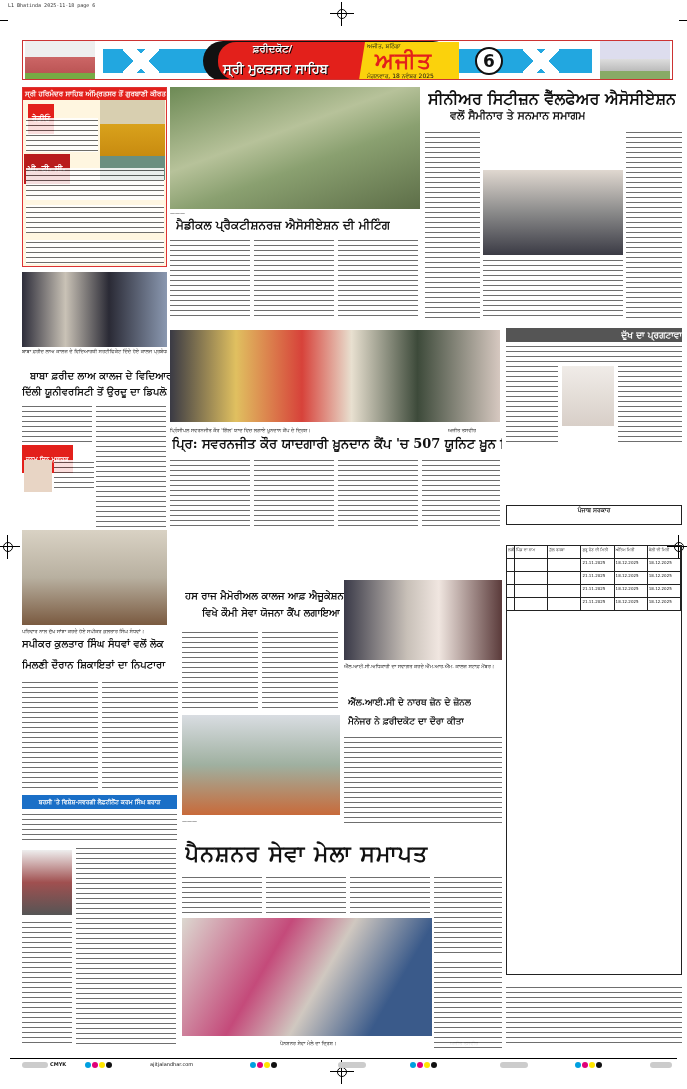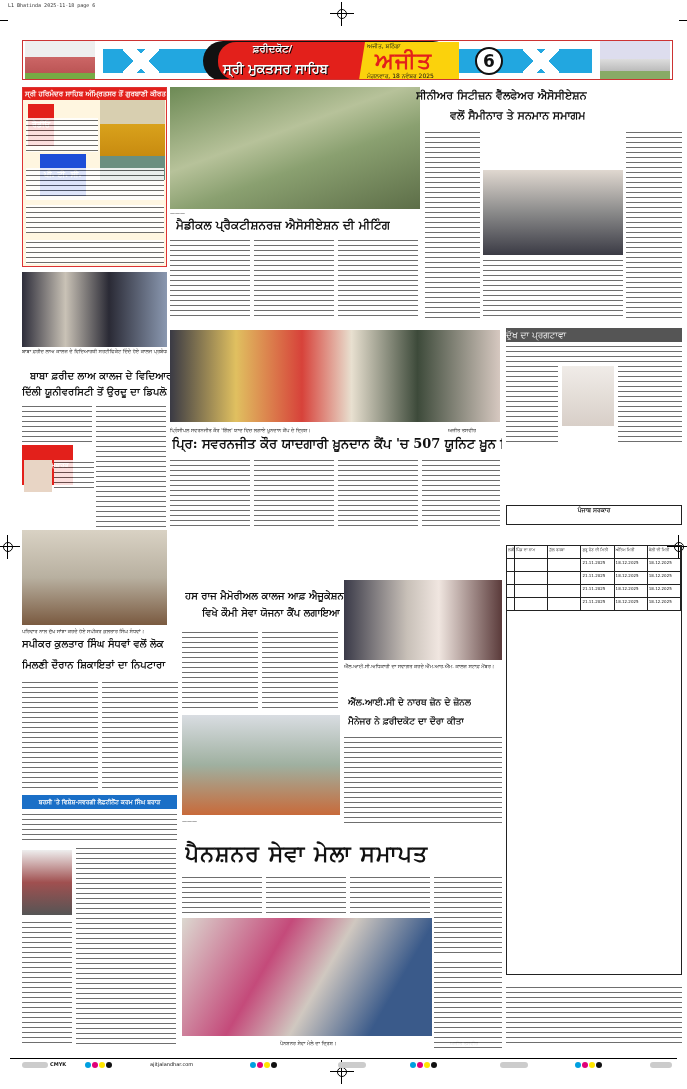--- a/index.html
+++ b/index.html
@@ -27,21 +27,21 @@
   .brand{position:absolute;left:352px;top:6px;font-size:22px;font-weight:bold;color:#e3201b;font-family:"DejaVu Serif",serif;letter-spacing:1px}
   .edition{position:absolute;left:344px;top:1px;font-size:6px;color:#111}
   .date{position:absolute;left:344px;top:31px;font-size:6px;color:#111}
   .pgno{position:absolute;left:452px;top:6px;width:28px;height:28px;border-radius:50%;background:#fff;border:2px solid #111;font-weight:bold;font-size:17px;text-align:center;line-height:24px}
   
   .txt{position:absolute;overflow:hidden;background:repeating-linear-gradient(#fff 0 2px,#555 2px 3px,#fff 3px 5px);opacity:.85}
   .photo{position:absolute;overflow:hidden}
   .hl{position:absolute;font-weight:bold;font-family:"DejaVu Serif",serif;color:#111;white-space:nowrap;overflow:hidden}
   .cap{position:absolute;font-size:5px;color:#222;white-space:nowrap;overflow:hidden}
   .box-red{position:absolute;border:1px solid #d33}
-  .tag{position:absolute;color:#fff;font-size:8px;font-weight:bold;padding:16px 4px}
+  .tag{position:absolute;color:#fff;font-size:8px;font-weight:bold;padding:10px 4px}
   .table{position:absolute;border:1px solid #222;font-size:4px}
   .table .r{display:flex;border-bottom:1px solid #222;height:13px}
   .table .r span{border-right:1px solid #222;flex:1;overflow:hidden;padding:1px}
   .table .r span:first-child{flex:0 0 8px}
   .foot{position:absolute;top:1062px;height:6px}
   .dots{position:absolute;top:1062px;display:flex;gap:1px}
   .dots i{display:block;width:6px;height:6px;border-radius:50%}
 </style>
 </head>
 <body>
@@ -76,35 +76,35 @@
   <div class="edition">ਅਜੀਤ, ਬਠਿੰਡਾ</div>
   <div class="brand">ਅਜੀਤ</div>
   <div class="date">ਮੰਗਲਵਾਰ, 18 ਨਵੰਬਰ 2025</div>
   <div class="pgno">6</div>
 </div>
 
 <div class="box-red" style="left:22px;top:87px;width:145px;height:180px;background:#fff6e0">
   <div style="background:#e3201b;color:#fff;font-size:7px;font-weight:bold;padding:2px;white-space:nowrap;overflow:hidden">ਸ੍ਰੀ ਹਰਿਮੰਦਰ ਸਾਹਿਬ ਅੰਮ੍ਰਿਤਸਰ ਤੋਂ ਗੁਰਬਾਣੀ ਕੀਰਤਨ</div>
 </div>
 <div class="tag" style="left:28px;top:104px;background:#e3201b">ਰੇਡੀਓ</div>
-<div class="tag" style="left:40px;top:154px;background:#1d4ed8">ਪੀ. ਟੀ. ਸੀ.</div>
+<div class="tag" style="left:24px;top:154px;background:#b91c1c">ਪੀ. ਟੀ. ਸੀ.</div>
 <div class="photo" style="left:100px;top:100px;width:65px;height:80px;background:linear-gradient(#d8cfb0 30%,#d9a21c 30%,#c88b10 70%,#6a8f80 70%)"></div>
 <div class="txt" style="left:26px;top:118px;width:72px;height:34px"></div>
 <div class="txt" style="left:26px;top:168px;width:138px;height:32px"></div>
 <div class="txt" style="left:26px;top:205px;width:138px;height:28px"></div>
 <div class="txt" style="left:26px;top:240px;width:138px;height:24px"></div>
 
 <div class="photo" style="left:170px;top:87px;width:250px;height:122px;background:linear-gradient(160deg,#6d8a55,#b7c29a 40%,#8aa070 60%,#5d6e48)"></div>
 <div class="cap" style="left:170px;top:210px;width:250px">———</div>
 <div class="hl" style="left:176px;top:218px;font-size:12px">ਮੈਡੀਕਲ ਪ੍ਰੈਕਟੀਸ਼ਨਰਜ਼ ਐਸੋਸੀਏਸ਼ਨ ਦੀ ਮੀਟਿੰਗ</div>
 <div class="txt" style="left:170px;top:238px;width:80px;height:80px"></div>
 <div class="txt" style="left:254px;top:238px;width:80px;height:80px"></div>
 <div class="txt" style="left:338px;top:238px;width:80px;height:80px"></div>
 
-<div class="hl" style="left:416px;top:89px;font-size:11px">ਸੀਨੀਅਰ ਸਿਟੀਜ਼ਨ ਵੈੱਲਫੇਅਰ ਐਸੋਸੀਏਸ਼ਨ</div>
+<div class="hl" style="left:428px;top:89px;font-size:16px">ਸੀਨੀਅਰ ਸਿਟੀਜ਼ਨ ਵੈੱਲਫੇਅਰ ਐਸੋਸੀਏਸ਼ਨ</div>
 <div class="hl" style="left:450px;top:109px;font-size:11px">ਵਲੋਂ ਸੈਮੀਨਾਰ ਤੇ ਸਨਮਾਨ ਸਮਾਗਮ</div>
 <div class="txt" style="left:425px;top:130px;width:55px;height:188px"></div>
 <div class="photo" style="left:483px;top:170px;width:140px;height:85px;background:linear-gradient(#e0d8d0,#8a8a8a 50%,#3b3b45)"></div>
 <div class="txt" style="left:626px;top:130px;width:56px;height:188px"></div>
 <div class="txt" style="left:483px;top:258px;width:140px;height:60px"></div>
 
 <div class="photo" style="left:22px;top:272px;width:145px;height:75px;background:linear-gradient(90deg,#2d2d3a,#c9c2b6 30%,#2a2a35 60%,#8a98b0)"></div>
 <div class="cap" style="left:22px;top:348px;width:145px">ਬਾਬਾ ਫ਼ਰੀਦ ਲਾਅ ਕਾਲਜ ਦੇ ਵਿਦਿਆਰਥੀ ਸਰਟੀਫਿਕੇਟ ਦਿੰਦੇ ਹੋਏ ਕਾਲਜ ਪ੍ਰਬੰਧਕ।</div>
 <div class="hl" style="left:30px;top:370px;font-size:10px;width:140px">ਬਾਬਾ ਫ਼ਰੀਦ ਲਾਅ ਕਾਲਜ ਦੇ ਵਿਦਿਆਰਥੀ ਨੇ</div>
 <div class="hl" style="left:22px;top:386px;font-size:10px;width:145px">ਦਿੱਲੀ ਯੂਨੀਵਰਸਿਟੀ ਤੋਂ ਉਰਦੂ ਦਾ ਡਿਪਲੋਮਾ ਕੀਤਾ</div>
@@ -116,21 +116,21 @@
 
 <div class="photo" style="left:170px;top:330px;width:330px;height:92px;background:linear-gradient(90deg,#3a3a44,#e0c060 20%,#d7423a 40%,#e8e0d0 55%,#3d4a3a 75%,#d6c8c0)"></div>
 <div class="cap" style="left:170px;top:427px;width:250px">ਪ੍ਰਿੰਸੀਪਲ ਸਵਰਨਜੀਤ ਕੌਰ 'ਗਿੱਲ' ਯਾਦ ਵਿਚ ਲਗਾਏ ਖ਼ੂਨਦਾਨ ਕੈਂਪ ਦੇ ਦ੍ਰਿਸ਼।</div>
 <div class="cap" style="left:448px;top:427px">ਅਜੀਤ ਤਸਵੀਰ</div>
 <div class="hl" style="left:172px;top:436px;font-size:13px;width:330px">ਪ੍ਰਿ: ਸਵਰਨਜੀਤ ਕੌਰ ਯਾਦਗਾਰੀ ਖ਼ੂਨਦਾਨ ਕੈਂਪ 'ਚ 507 ਯੂਨਿਟ ਖ਼ੂਨ ਇਕੱਤਰ</div>
 <div class="txt" style="left:170px;top:458px;width:80px;height:70px"></div>
 <div class="txt" style="left:254px;top:458px;width:80px;height:70px"></div>
 <div class="txt" style="left:338px;top:458px;width:80px;height:70px"></div>
 <div class="txt" style="left:422px;top:458px;width:78px;height:70px"></div>
 
-<div class="abs" style="left:506px;top:328px;width:176px;height:14px;background:#555;color:#fff;font-size:9px;font-weight:normal;text-align:left;line-height:14px">ਦੁੱਖ ਦਾ ਪ੍ਰਗਟਾਵਾ</div>
+<div class="abs" style="left:506px;top:328px;width:176px;height:14px;background:#555;color:#fff;font-size:9px;font-weight:bold;text-align:right;line-height:14px">ਦੁੱਖ ਦਾ ਪ੍ਰਗਟਾਵਾ</div>
 <div class="txt" style="left:506px;top:344px;width:176px;height:18px"></div>
 <div class="txt" style="left:506px;top:364px;width:52px;height:80px"></div>
 <div class="photo" style="left:562px;top:366px;width:52px;height:60px;background:linear-gradient(#f0ece8,#d8cfc8)"></div>
 <div class="txt" style="left:618px;top:364px;width:64px;height:80px"></div>
 
 <div class="abs" style="left:506px;top:505px;width:176px;height:20px;background:#fff;border:1px solid #222;font-size:6px;text-align:center;font-weight:bold">ਪੰਜਾਬ ਸਰਕਾਰ</div>
 <div class="table" style="left:506px;top:545px;width:176px;height:430px">
   <div class="r">
     <span>ਲੜੀ</span>
     <span>ਪਿੰਡ ਦਾ ਨਾਮ</span>

